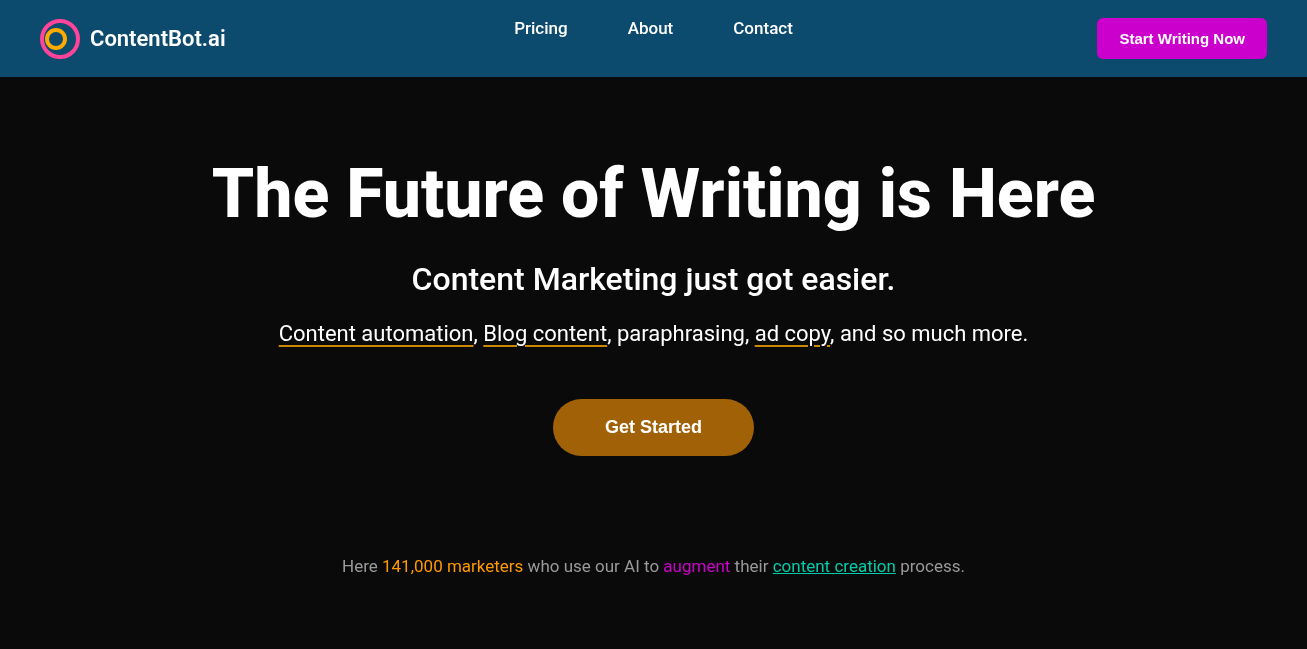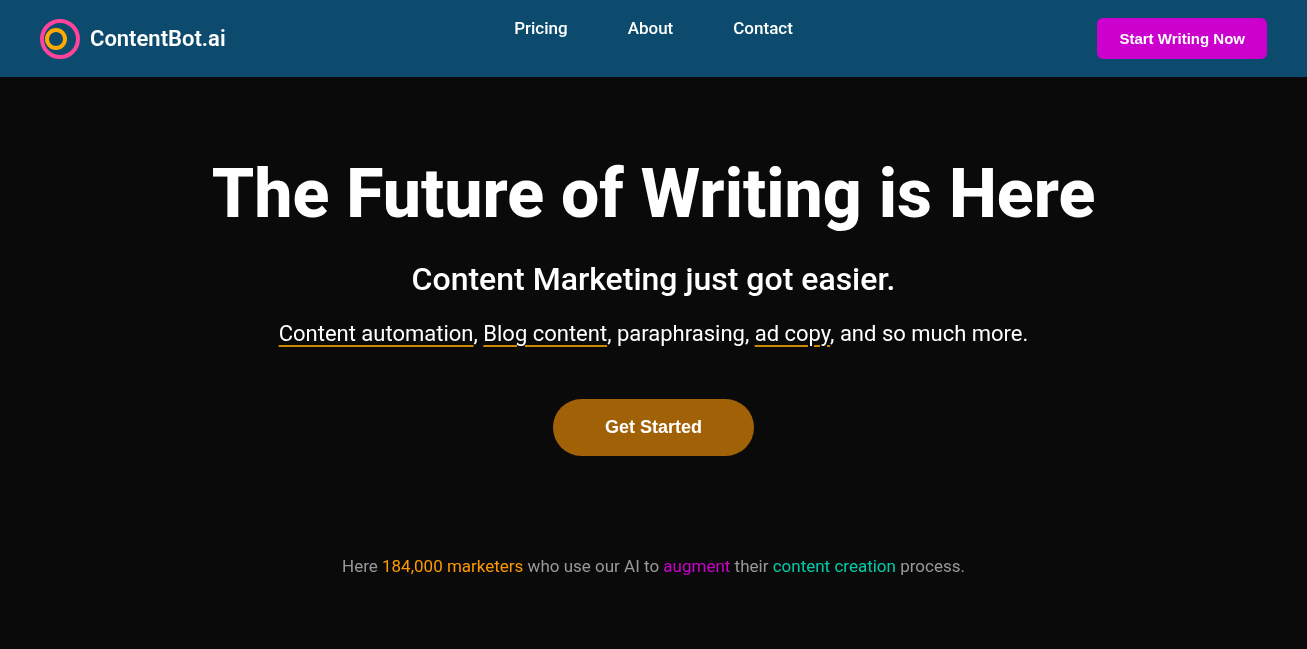--- a/index.html
+++ b/index.html
@@ -135,20 +135,21 @@
     .social-proof .highlight-orange {
       color: #ff9900;
     }
 
     .social-proof .highlight-pink {
       color: #cc00cc;
     }
 
     .social-proof .highlight-teal {
       color: #00ccaa;
+      text-decoration: underline;
     }
   </style>
 </head>
 <body>
 
 <header>
   <div class="logo-area">
     <svg class="logo-icon" viewBox="0 0 40 40" xmlns="http://www.w3.org/2000/svg">
       <circle cx="20" cy="20" r="18" fill="none" stroke="#ff4499" stroke-width="4"></circle>
       <circle cx="16" cy="20" r="9" fill="none" stroke="#ffaa00" stroke-width="4"></circle>
@@ -166,15 +167,15 @@
 </header>
 
 <main>
   <h1 class="headline">The Future of Writing is Here</h1>
   <p class="subheadline">Content Marketing just got easier.</p>
   <p class="features-line">
     <span class="underlined">Content automation</span><span>,  </span><span class="underlined">Blog content</span><span>,  </span><span class="underlined-pink">paraphrasing</span><span>,  </span><span class="underlined">ad copy</span><span>, and so much more.</span>
   </p>
   <button class="get-started-btn">Get Started</button>
   <p class="social-proof">
-    <span>Here </span><span class="highlight-orange">184,000 marketers</span><span> who use our AI to </span><span class="highlight-pink">augment</span><span> their </span><span class="highlight-teal">content creation</span><span> process.</span>
+    <span>Here </span><span class="highlight-orange">141,000 marketers</span><span> who use our AI to </span><span class="highlight-pink">augment</span><span> their </span><span class="highlight-teal">content creation</span><span> process.</span>
   </p>
 </main>
 
 </body></html>

